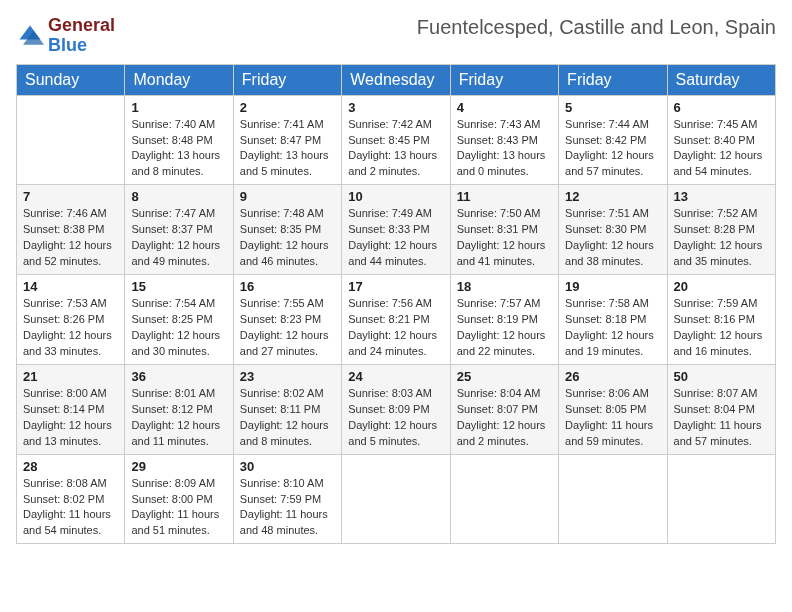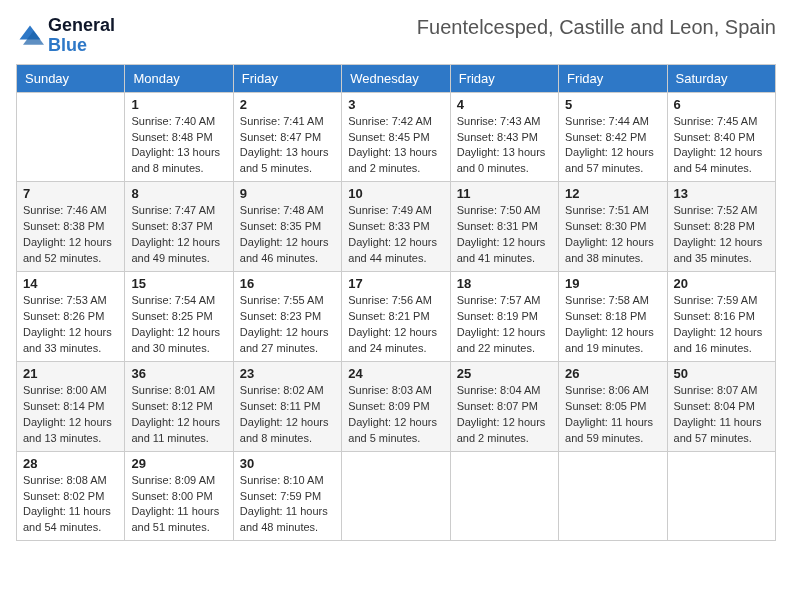--- a/index.html
+++ b/index.html
@@ -21,21 +21,21 @@
       align-items: center;
       gap: 4px;
     }
     .logo-text {
       font-size: 18px;
       font-weight: bold;
       color: #333;
       line-height: 1.1;
     }
     .logo-text span {
-      color: #0f172a;
+      color: #7f1d1d;
     }
     .logo-icon {
       width: 28px;
       height: 28px;
     }
     .title-block {
       text-align: right;
     }
     .month-title {
       font-size: 32px;
@@ -49,21 +49,21 @@
     table {
       width: 100%;
       border-collapse: collapse;
       font-size: 11px;
     }
     thead tr th {
       background-color: #2e78c7;
       color: #fff;
       text-align: left;
       padding: 6px 8px;
-      font-size: 13px;
+      font-size: 16px;
       font-weight: normal;
       border: 1px solid #ccc;
     }
     tbody tr td {
       border: 1px solid #ccc;
       vertical-align: top;
       padding: 4px 6px;
       height: 80px;
       width: 107px;
     }

